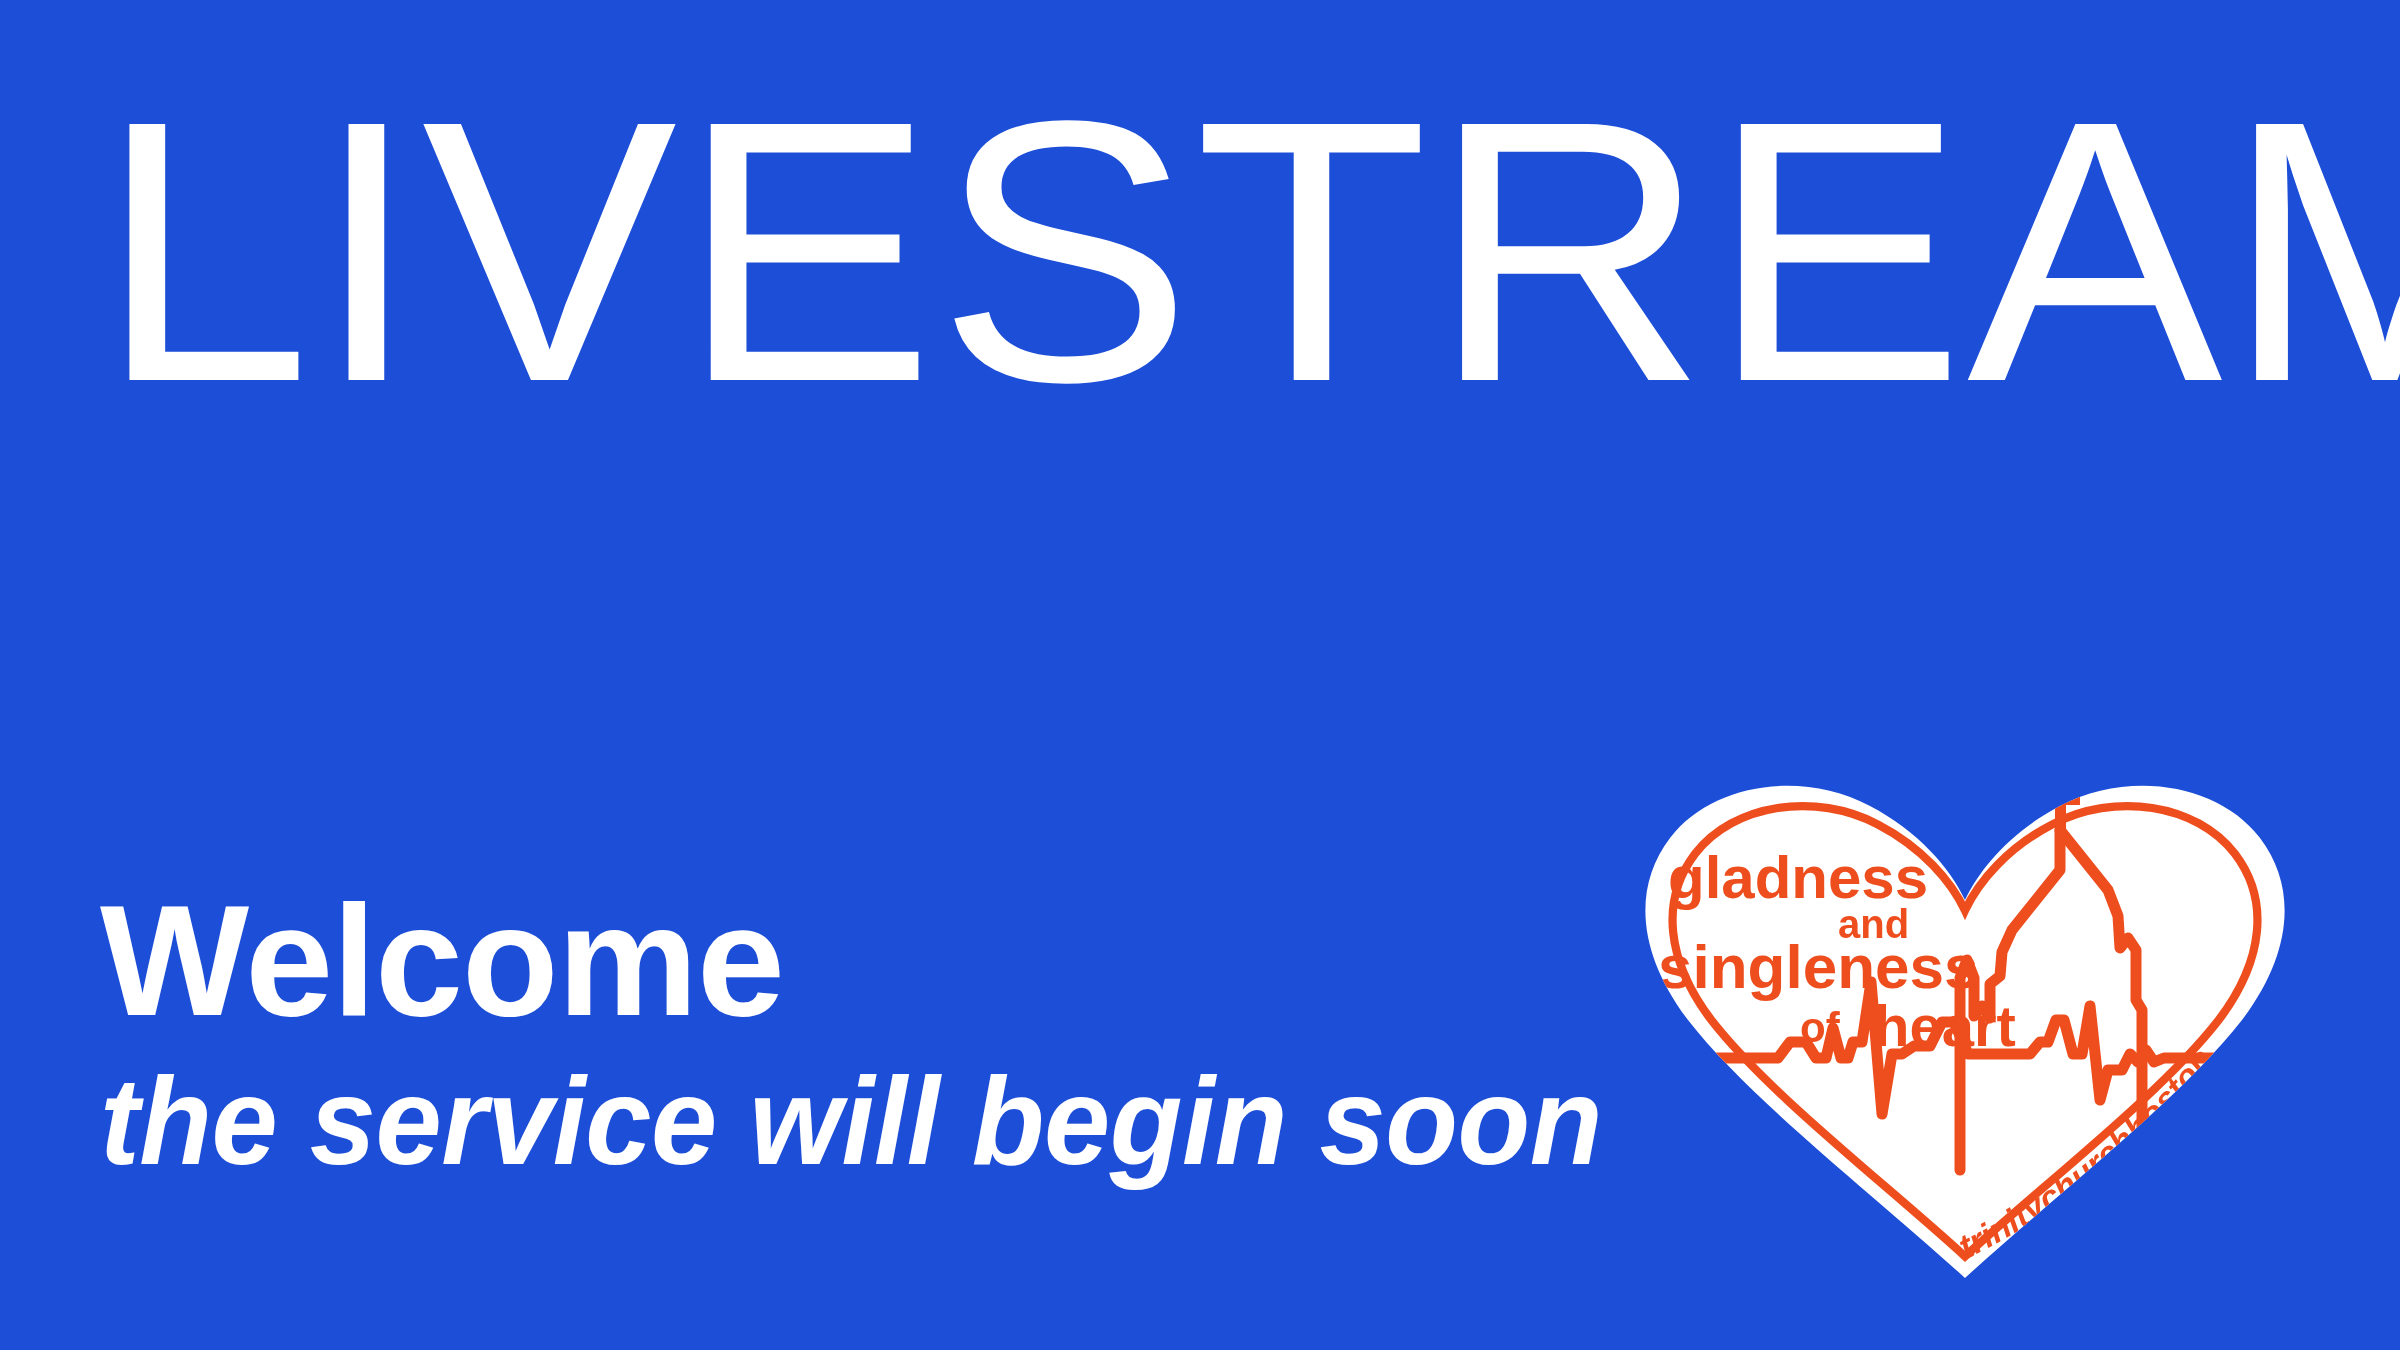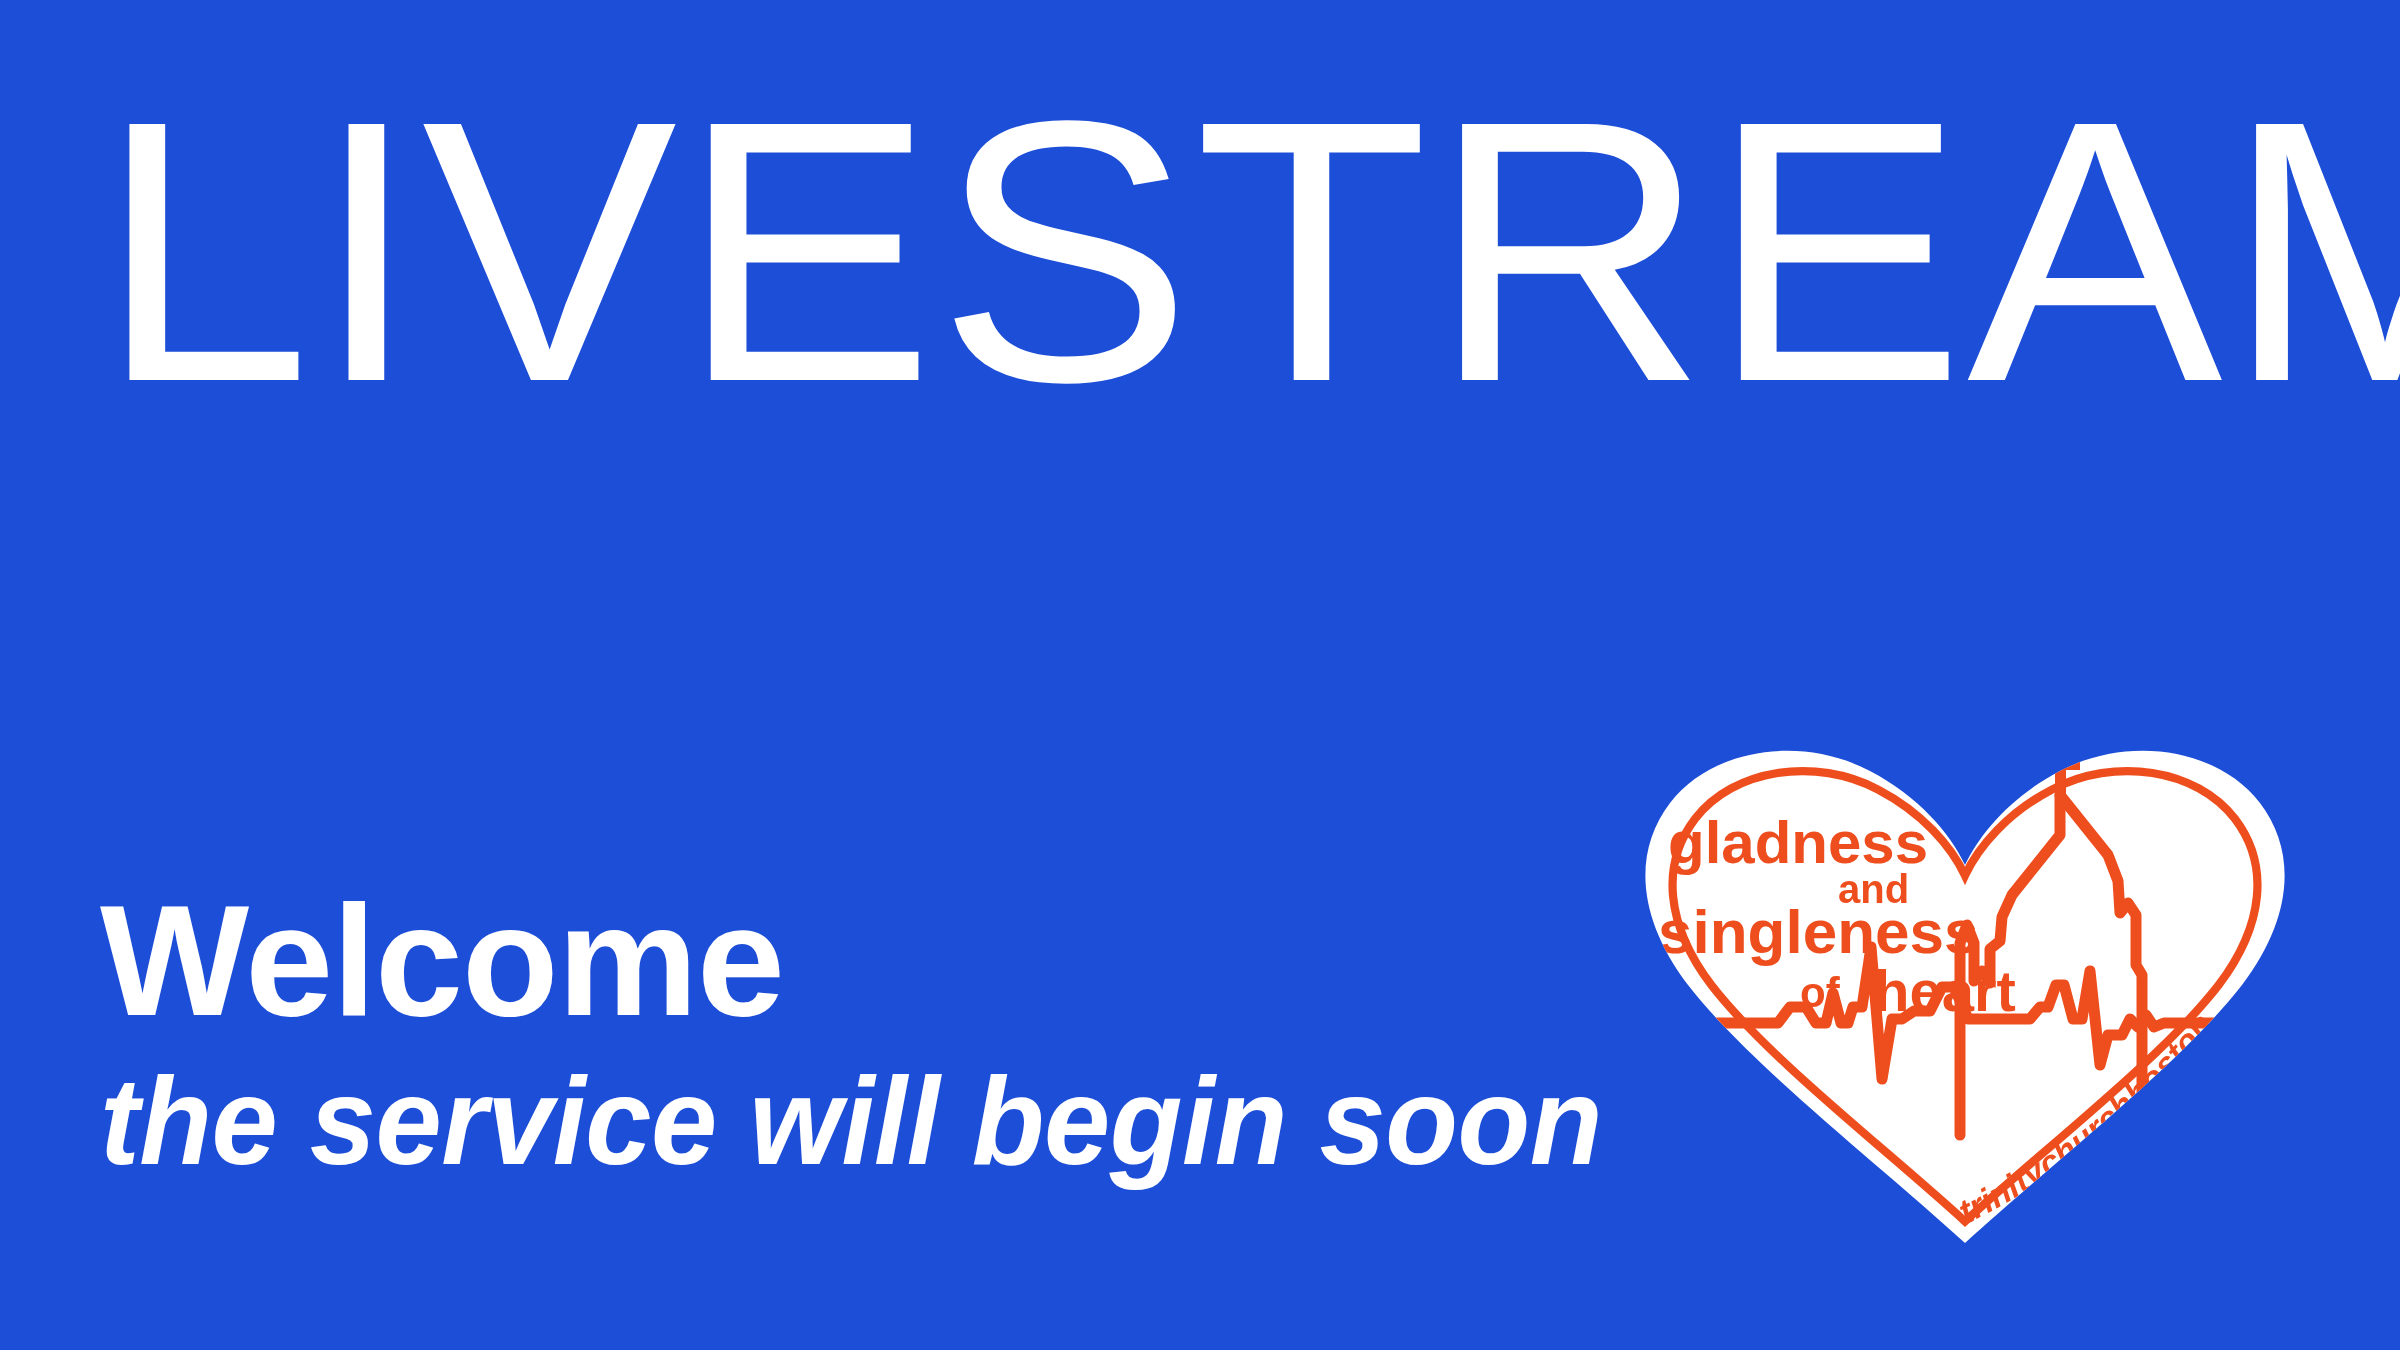--- a/index.html
+++ b/index.html
@@ -67,21 +67,21 @@
     margin: 0;
     padding-top: 6px;
     transform: scaleX(0.96);
     transform-origin: left center;
   }
 
   
   #logo {
     position: absolute;
     left: 1630px;
-    top: 735px;
+    top: 770px;
     width: 670px;
     height: 520px;
   }
   #logo svg {
     display: block;
     width: 100%;
     height: 100%;
     overflow: visible;
   }
   .logo-text {

